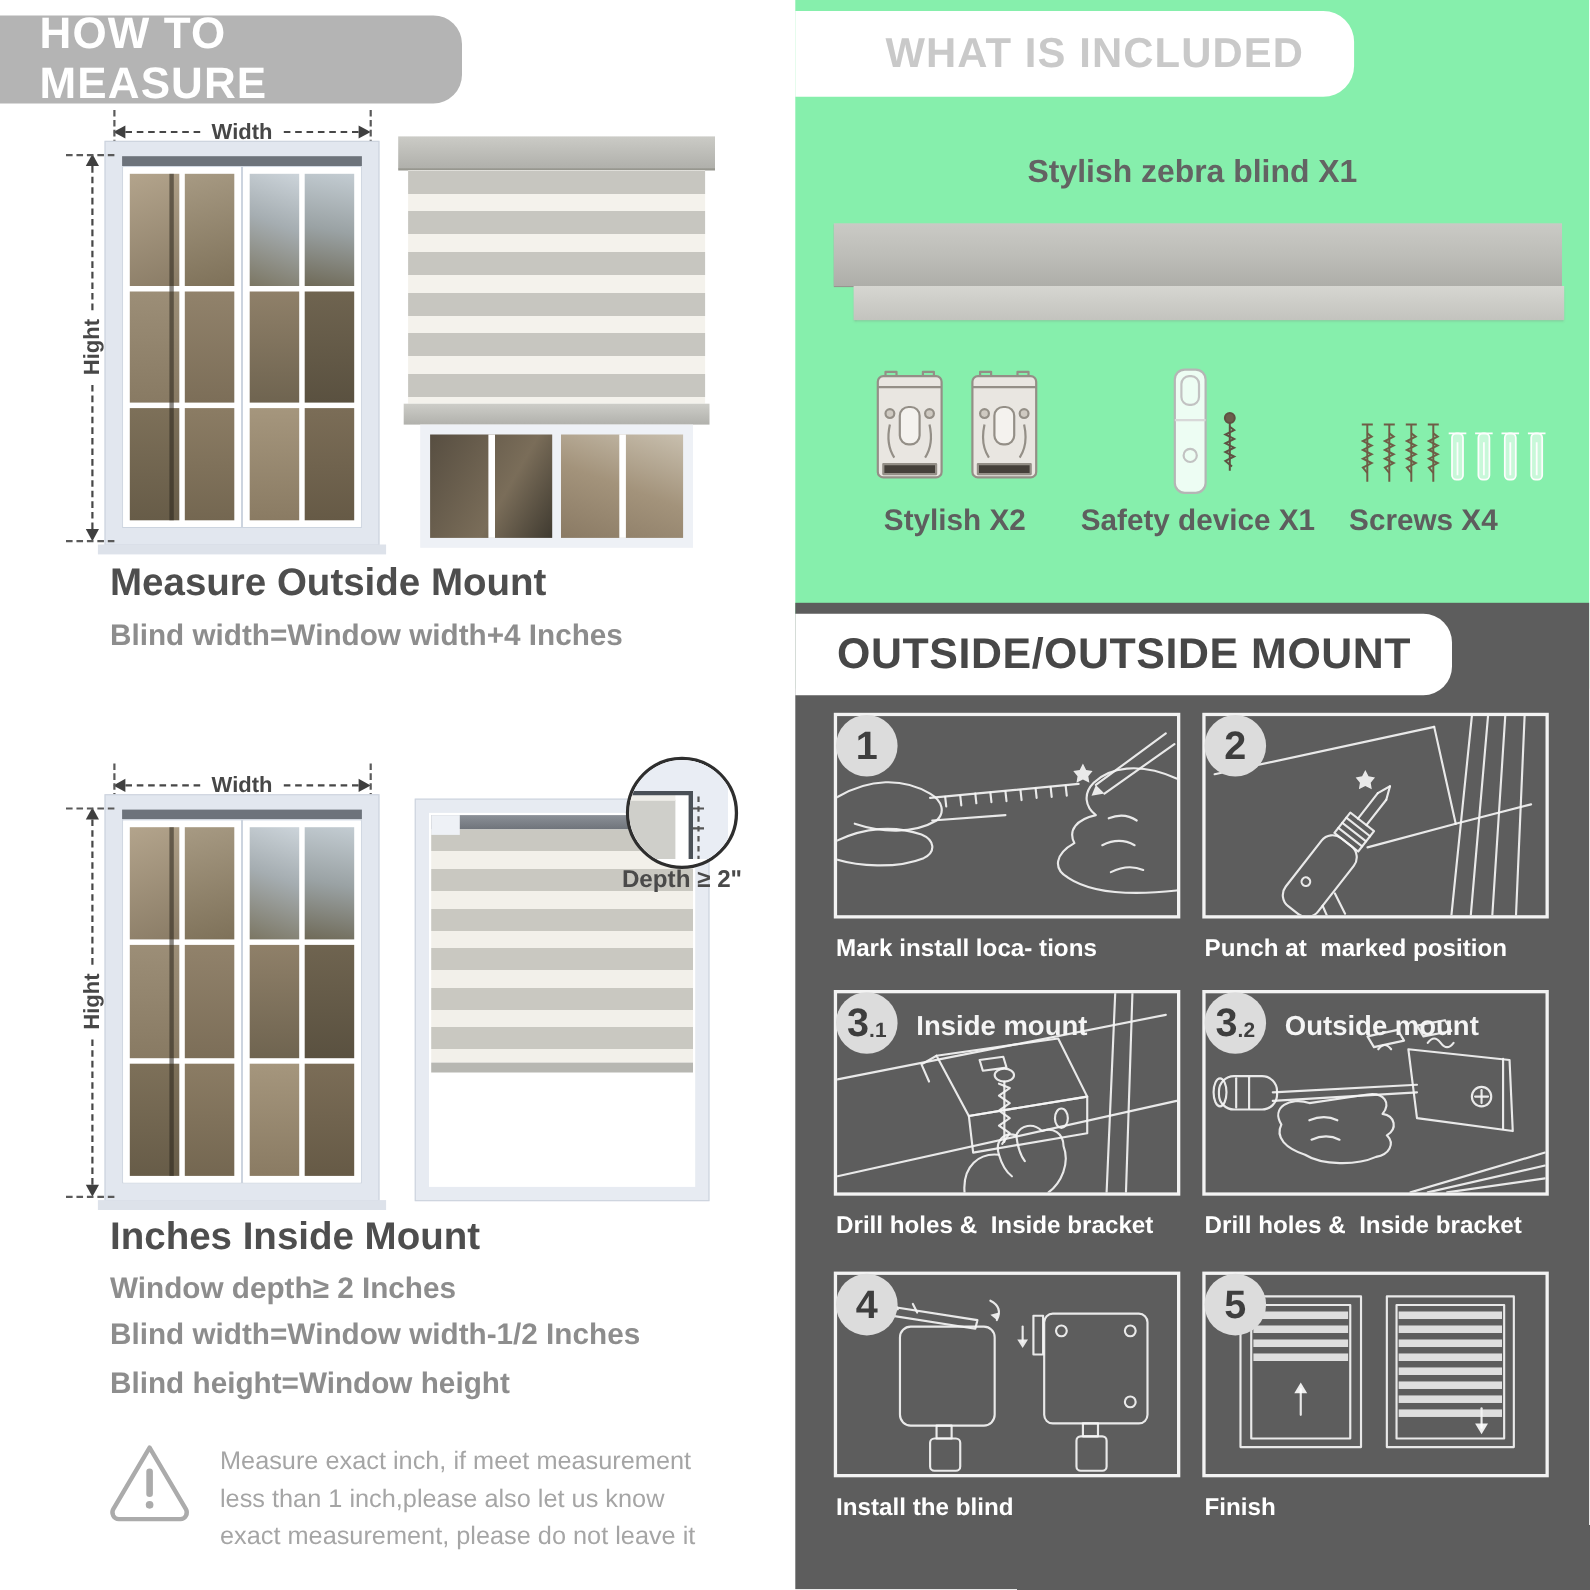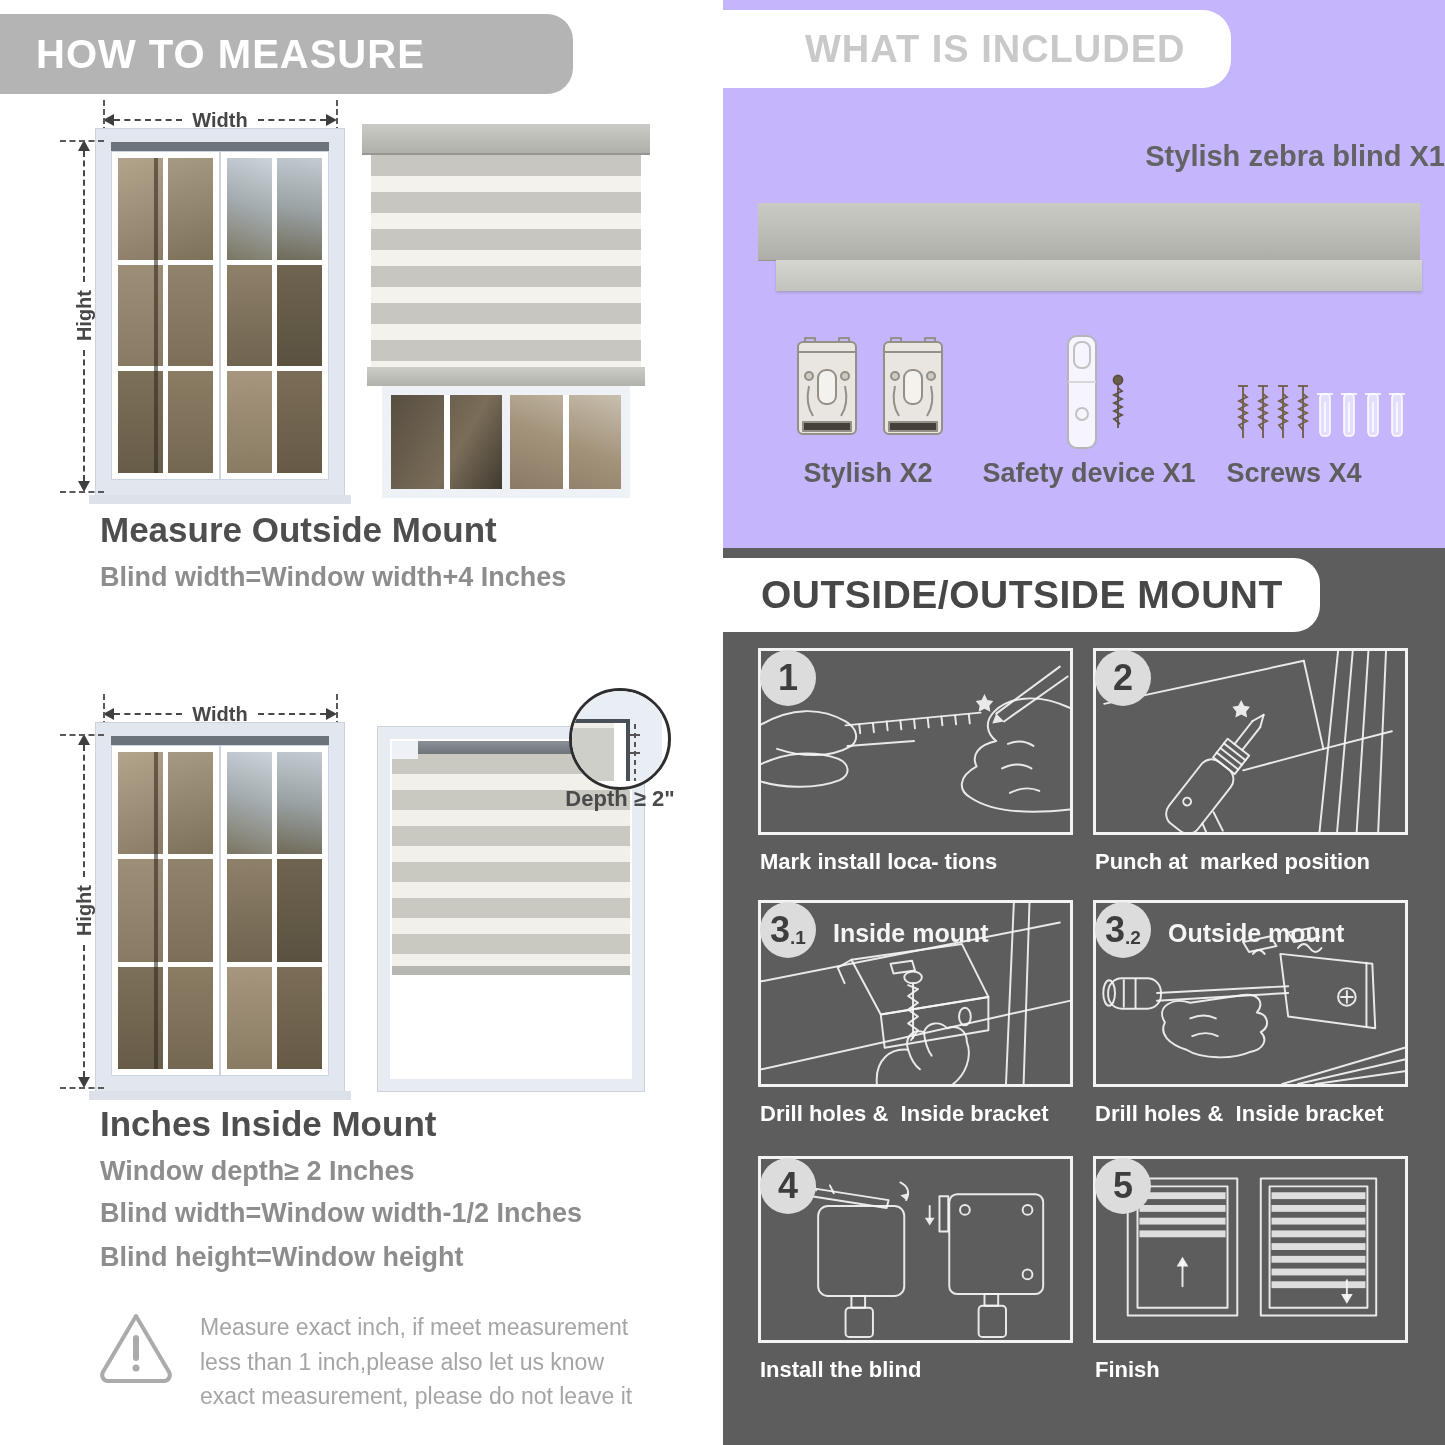--- a/index.html
+++ b/index.html
@@ -1,20 +1,20 @@
 <!DOCTYPE html>
 <html><head>
 <meta charset="utf-8">
 <style>
   html,body{margin:0;padding:0;background:#fff;}
   .canvas{position:relative;width:1445px;height:1445px;background:#fff;overflow:hidden;
           font-family:"Liberation Sans", sans-serif;}
 
   
-  .howto-banner{position:absolute;left:0;top:14px;width:573px;height:80px;background:#b4b4b4;
+  .howto-banner{position:absolute;left:0;top:14px;width:420px;height:80px;background:#b4b4b4;
     border-radius:0 26px 26px 0;display:flex;align-items:center;padding-left:36px;box-sizing:border-box;
     color:#fff;font-size:40px;font-weight:bold;letter-spacing:1px;}
 
   .sec-title{position:absolute;font-size:35px;font-weight:bold;color:#4e4e4e;white-space:nowrap;}
   .sec-line{position:absolute;font-size:27px;font-weight:bold;color:#8d8d8d;white-space:nowrap;}
 
   
   .h-arrow{position:absolute;display:flex;align-items:center;color:#474747;font-weight:bold;font-size:20px;}
   .h-arrow .line{flex:1;border-top:2px dashed #474747;height:0;}
   .h-arrow .lbl{padding:0 10px;line-height:1;}
@@ -79,25 +79,25 @@
 
   .magnifier{position:absolute;left:569px;top:688px;width:96px;height:96px;border-radius:50%;
     border:3px solid #2e2e2e;background:#fff;overflow:hidden;z-index:5;}
   .depth-lbl{position:absolute;left:545px;top:786px;width:150px;text-align:center;
     font-size:22px;font-weight:bold;color:#4a4a4a;z-index:5;}
 
   .warn{position:absolute;left:96px;top:1310px;width:580px;display:flex;gap:24px;align-items:flex-start;}
   .warn-text{font-size:23px;color:#a5a5a5;line-height:1.5;font-weight:500;max-width:455px;}
 
   
-  .panel-top{position:absolute;left:723px;top:0;width:722px;height:626px;background:#c4b5fd;}
+  .panel-top{position:absolute;left:723px;top:0;width:722px;height:626px;background:#86efac;}
   .inc-banner{position:absolute;left:0;top:10px;width:508px;height:78px;background:#fff;
     border-radius:0 28px 28px 0;display:flex;align-items:center;padding-left:82px;box-sizing:border-box;
     font-size:38px;font-weight:bold;color:#c9c9c9;letter-spacing:1px;}
-  .inc-title{position:absolute;left:0;top:140px;width:100%;text-align:right;
+  .inc-title{position:absolute;left:0;top:140px;width:100%;text-align:center;
     font-size:29px;font-weight:bold;color:#636363;}
   .headrail{position:absolute;left:35px;top:203px;width:662px;height:57px;
     background:linear-gradient(180deg,#cacac5 0%,#bcbcb7 55%,#aeaea9 100%);box-shadow:0 1px 0 #96968f;}
   .headrail-strip{position:absolute;left:53px;top:260px;width:646px;height:31px;
     background:linear-gradient(180deg,#d6d6d1,#c3c3be);box-shadow:0 2px 2px rgba(120,120,115,.35);}
   .hw{position:absolute;}
   .inc-label{position:absolute;top:458px;transform:translateX(-50%);font-size:27px;font-weight:bold;
     color:#5e5e5e;white-space:nowrap;}
 
   .panel-bot{position:absolute;left:723px;top:548px;width:722px;height:897px;background:#5d5d5d;}

